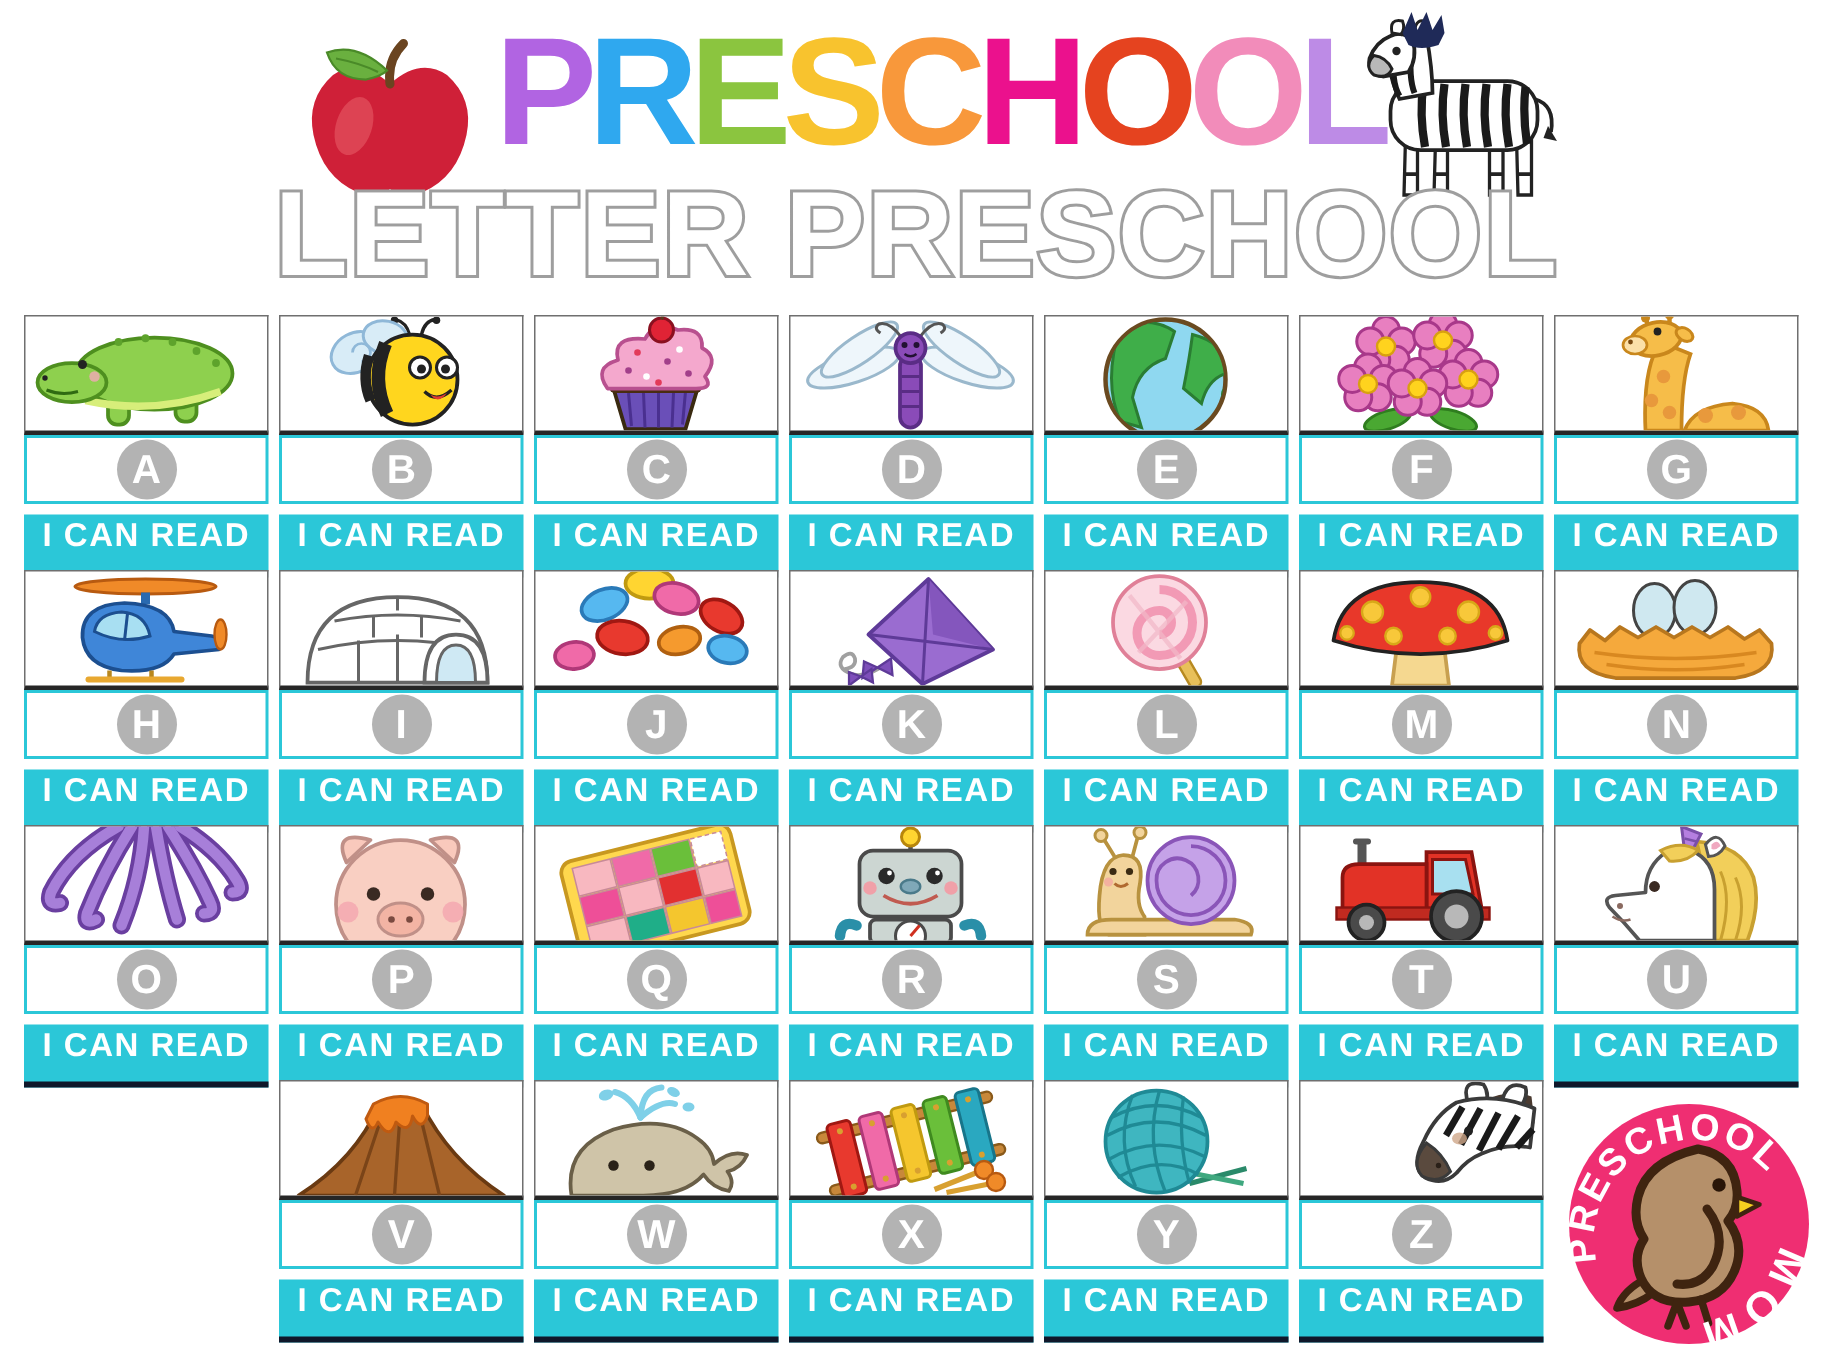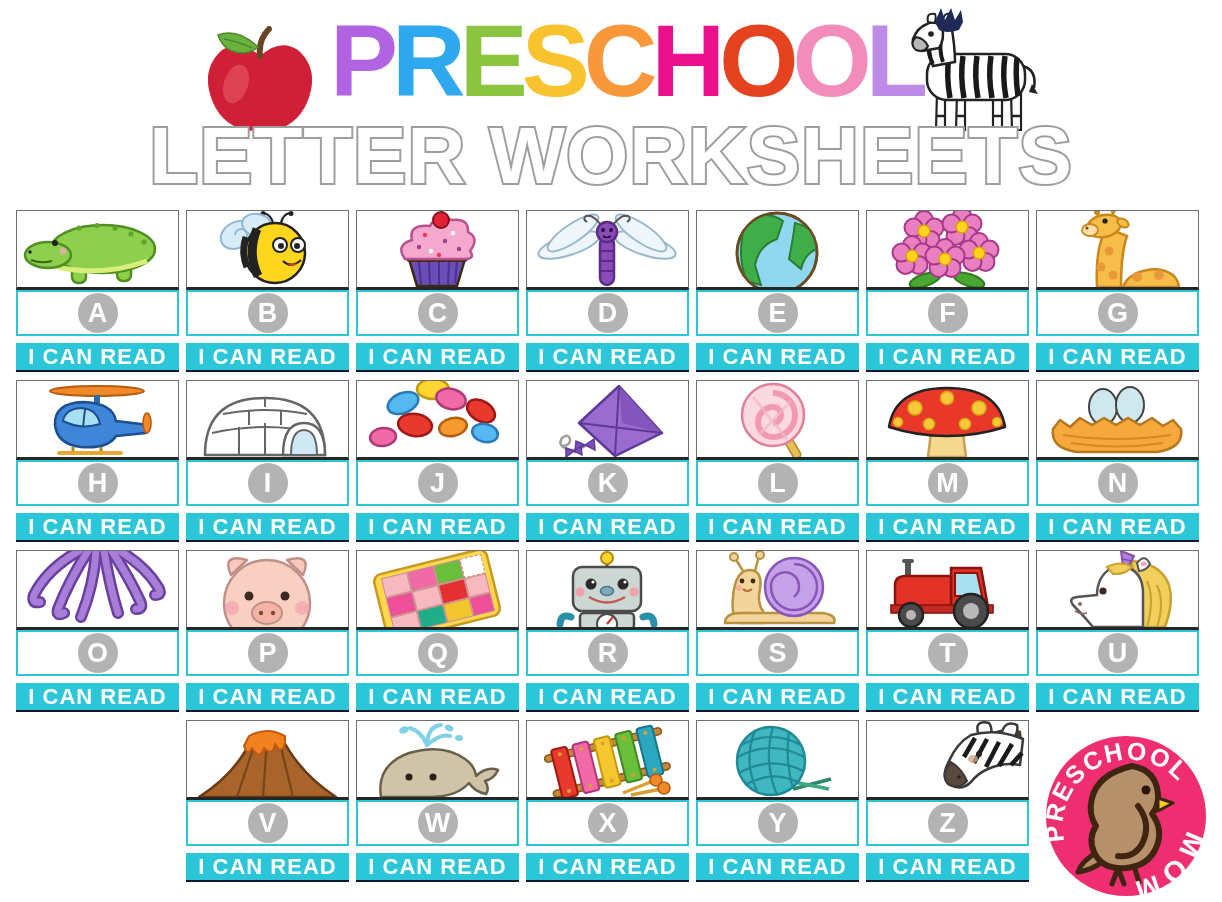--- a/index.html
+++ b/index.html
@@ -20,22 +20,22 @@
   .card{width:163px;height:162px;background:#fff;flex:0 0 auto;}
   .card-img{box-sizing:border-box;height:80px;background:#fff;
             border:1px solid #6f6f6f;border-bottom:3px solid #262626;
             display:flex;align-items:flex-end;justify-content:center;overflow:hidden;}
   .card-img svg{display:block;}
   .card-letter{box-sizing:border-box;height:46px;background:#fff;border:2px solid #2bc7d8;
                display:flex;align-items:center;justify-content:center;}
   .letter-circle{width:40px;height:40px;border-radius:50%;background:#b3b3b3;color:#fff;
                  display:flex;align-items:center;justify-content:center;
                  font-weight:bold;font-size:27px;line-height:1;}
-  .card-read{box-sizing:border-box;height:29px;margin-top:7px;background:#2bc7d8;
-             border-bottom:2px solid #0f172a;color:#fff;font-weight:bold;font-size:22px;
+  .card-read{box-sizing:border-box;height:42px;margin-top:7px;background:#2bc7d8;
+             border-bottom:4px solid #0f172a;color:#fff;font-weight:bold;font-size:22px;
              letter-spacing:1px;text-align:center;line-height:27px;white-space:nowrap;}
   
   .logo-wrap{position:absolute;left:1044px;top:734px;width:164px;height:164px;}
 </style>
 </head>
 <body>
 
 <div class="page">
 
   <div class="apple-wrap">
@@ -77,21 +77,21 @@
       <path d="M44 28 Q42 48 46 58" stroke="#1a1a1a" stroke-width="4" fill="none"></path>
       <path d="M30 20 Q20 24 16 35 Q14 45 25 47 L42 44 Q48 35 45 23 Q38 16 30 20Z" fill="#fff" stroke="#222" stroke-width="2.5"></path>
       <path d="M19 33 Q12 40 19 46 Q28 49 31 42 Q27 34 19 33Z" fill="#b8b8b8" stroke="#222" stroke-width="2"></path>
       <circle cx="34" cy="30" r="2.8" fill="#222"></circle>
       <path d="M31 18 Q29 8 38 10 Q40 15 37 19Z" fill="#fff" stroke="#222" stroke-width="2"></path>
       <path d="M46 17 Q47 7 55 11 Q56 17 51 20Z" fill="#fff" stroke="#222" stroke-width="2"></path>
       <path d="M38 18 L44 4 L48 16 L54 4 L58 16 L64 6 L66 18 L62 26 Q50 30 42 26Z" fill="#1f2a58"></path>
     </svg>
   </div>
 
-  <div class="subtitle">LETTER WORKSHEETS</div>
+  <div class="subtitle">LETTER PRESCHOOL</div>
 
   <div id="grid">
       <div class="row">
         <div class="card">
           <div class="card-img">
             <svg width="161" height="76" viewBox="0 0 161 76">
               <g stroke-linejoin="round">
                 <rect x="55" y="52" width="14" height="20" rx="6" fill="#8ed04e" stroke="#4e8f1f" stroke-width="2.5"></rect>
                 <rect x="100" y="50" width="14" height="20" rx="6" fill="#8ed04e" stroke="#4e8f1f" stroke-width="2.5"></rect>
                 <ellipse cx="86" cy="38" rx="52" ry="24" fill="#8ed04e" stroke="#4e8f1f" stroke-width="2.5"></ellipse>

